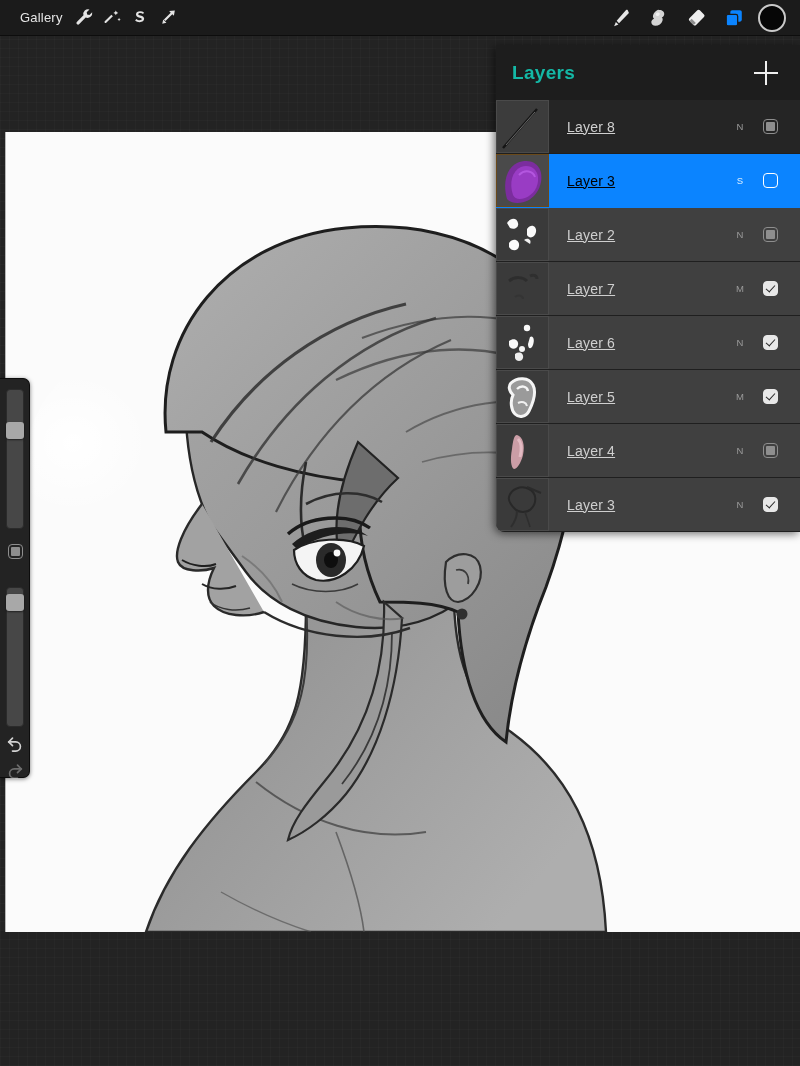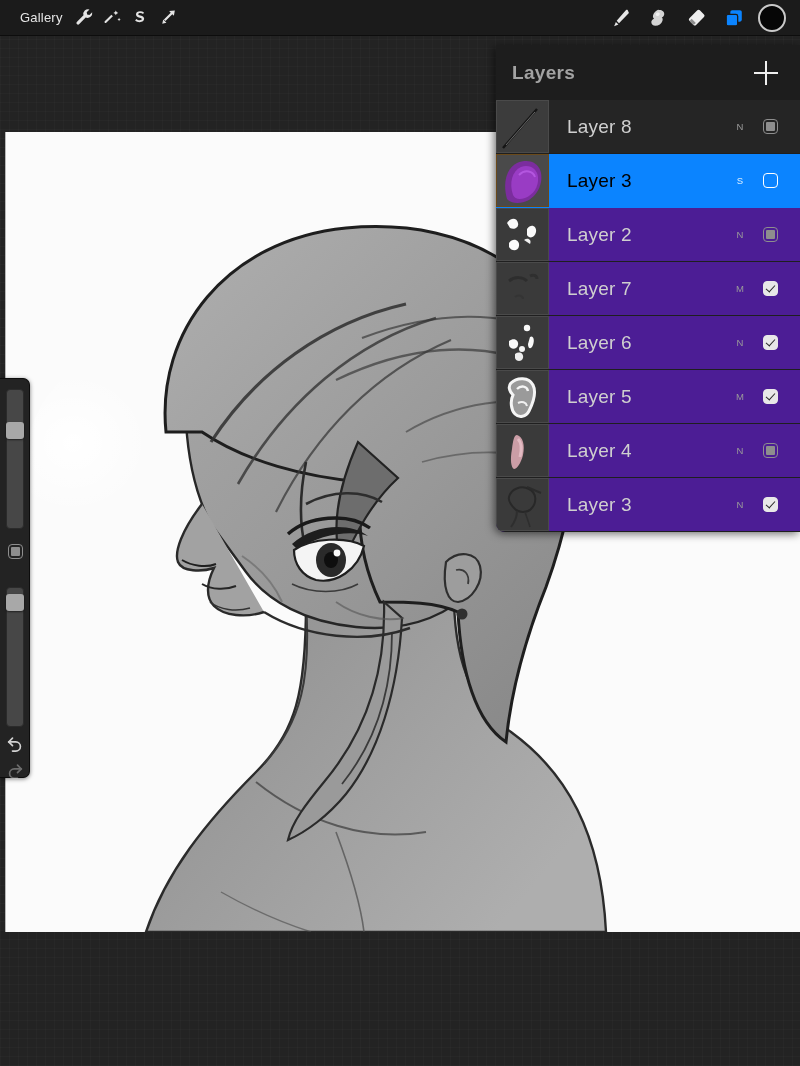--- a/index.html
+++ b/index.html
@@ -54,38 +54,38 @@
     background:#fbfbfb;overflow:hidden;z-index:10;
     border-left:1px solid #b7b7b7;box-sizing:border-box;}
   .canvas-wrap svg{display:block;position:absolute;left:0;top:0;}
 
   
   .layers-panel{position:absolute;left:496px;top:45px;width:304px;
     background:#2a2a2a;border-radius:0 0 0 9px;z-index:35;overflow:hidden;
     box-shadow:-2px 2px 9px rgba(0,0,0,.55);}
   .layers-head{position:relative;height:55px;background:#1d1d1d;
     display:flex;align-items:center;}
-  .layers-title{color:#a3a3a3;font-size:19px;font-weight:bold;
+  .layers-title{color:#14b8a6;font-size:19px;font-weight:bold;
     letter-spacing:.3px;padding-left:16px;}
   .layers-add{position:absolute;right:22px;top:50%;transform:translateY(-50%);
     width:24px;height:24px;}
   .layers-add:before,.layers-add:after{content:"";position:absolute;background:#efefef;}
   .layers-add:before{left:0;top:11px;width:24px;height:2px;}
   .layers-add:after{left:11px;top:0;width:2px;height:24px;}
 
   .layer-row{position:relative;height:53px;display:flex;align-items:center;
-    background:#4c1d95;border-bottom:1px solid #1f1f1f;}
+    background:#404040;border-bottom:1px solid #1f1f1f;}
   .layer-row.dark{background:#252525;}
   .layer-row.selected{background:#0b84ff;border-bottom:1px solid #0b84ff;}
   .layer-thumb{width:53px;height:53px;flex:0 0 53px;background:#3a3a3a;
     border:1px solid #4a4a4a;box-sizing:border-box;overflow:hidden;position:relative;}
   .layer-row.selected .layer-thumb{border:1px solid #6b4a1a;}
   .layer-thumb svg{display:block;position:absolute;left:0;top:0;}
-  .layer-name{flex:1;color:#cfcfcf;font-size:19px;padding-left:18px;
-    letter-spacing:.2px;}
+  .layer-name{flex:1;color:#cfcfcf;font-size:14px;padding-left:18px;
+    letter-spacing:.2px;text-decoration:underline;}
   .layer-row.selected .layer-name{color:#000000;}
   .layer-blend{width:26px;text-align:center;color:#9a9a9a;font-size:9.5px;
     letter-spacing:.3px;}
   .layer-row.selected .layer-blend{color:#dff0ff;}
   .layer-check{width:15px;height:15px;margin-right:22px;margin-left:10px;
     border:1.6px solid #8e8e8e;border-radius:4px;box-sizing:border-box;position:relative;}
   .layer-row.selected .layer-check{border-color:#ffffff;}
   .layer-check.on{background:#e8e8e8;border-color:#e8e8e8;}
   .layer-check.on:after{content:"";position:absolute;left:4px;top:1px;
     width:4px;height:8px;border:solid #2a2a2a;border-width:0 1.8px 1.8px 0;

